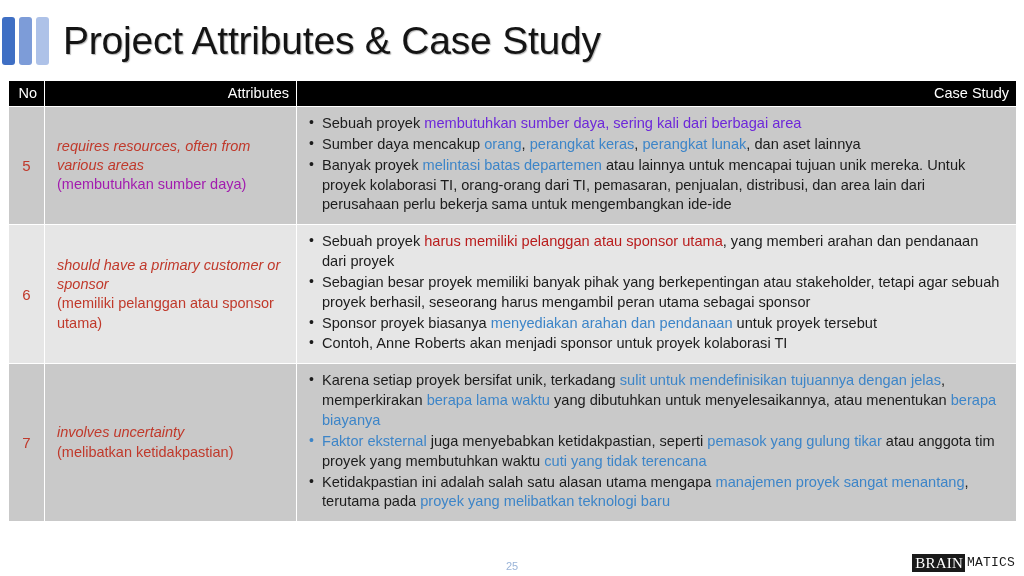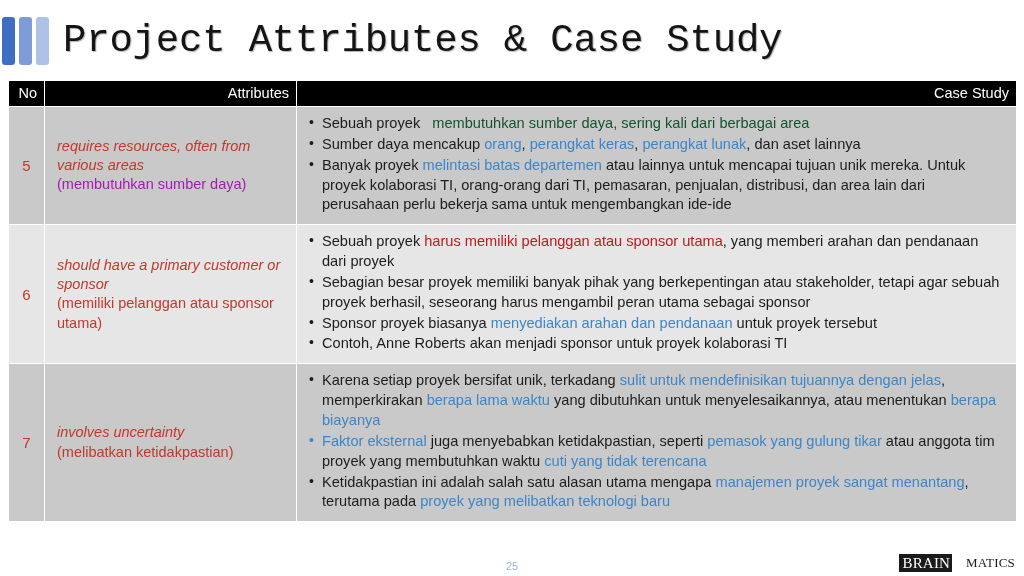--- a/index.html
+++ b/index.html
@@ -10,21 +10,21 @@
     overflow: hidden;
   }
   .slide { position: relative; width: 1024px; height: 576px; background: #fff; }
 
   
   .title-bar { position: absolute; left: 0; top: 10px; height: 62px; display: flex; align-items: center; }
   .accent-blocks { display: flex; gap: 4px; margin-left: 2px; margin-right: 14px; }
   .accent-blocks i { display: block; width: 13px; height: 48px; border-radius: 3px; }
   .slide-title {
     font-size: 39px; font-weight: 400; color: #141414; letter-spacing: -0.2px;
-    white-space: nowrap; text-shadow: 1px 1px 1px rgba(120,120,120,0.55); font-family: Liberation Mono, monospace;
+    white-space: nowrap; text-shadow: 1px 1px 1px rgba(120,120,120,0.55);
   }
 
   
   .tbl { position: absolute; left: 8px; top: 80px; width: 1008px; border-collapse: collapse; table-layout: fixed; }
   .tbl th, .tbl td { vertical-align: top; border: 1px solid #ffffff; }
   .tbl thead th {
     background: #000000; color: #ffffff; font-size: 14.5px; font-weight: 400;
     text-align: right; padding: 4px 7px 5px; height: 24px; vertical-align: middle;
     border-right: 1px solid #ffffff;
   }
@@ -101,21 +101,21 @@
     position: absolute; left: 50%; transform: translateX(-50%); bottom: 4px;
     font-size: 11px; color: #9ab4d8;
   }
   .logo { position: absolute; right: 6px; bottom: 4px; display: flex; align-items: stretch; height: 18px; }
   .logo-dark {
     background: #1a1a1a; color: #ffffff; font-size: 15px; line-height: 18px;
     padding: 0 2px 0 3px; font-family: "Liberation Serif", serif; letter-spacing: .2px;
   }
   .logo-light {
     background: #ffffff; color: #1a1a1a; font-size: 13px; line-height: 18px;
-    padding: 0 3px 0 14px; font-family: Liberation Serif, serif; letter-spacing: .2px;
+    padding: 0 3px 0 2px; font-family: Liberation Mono, monospace; letter-spacing: .2px;
   }
 </style>
 </head>
 <body>
 
 <div class="slide">
 
   <div class="title-bar">
     <div class="accent-blocks">
       <i style="background: rgb(63, 111, 196);"></i>
@@ -140,21 +140,21 @@
     </thead>
     <tbody id="tbody">
         <tr class="row-a">
           <td class="no" style="color: rgb(192, 57, 43);">5</td>
           <td class="attr">
             <div class="attr-en" style="color: rgb(192, 57, 43);">requires resources, often from various areas</div>
             <div class="attr-id" style="color: #a21caf;">(membutuhkan sumber daya)</div>
           </td>
           <td class="case">
             <ul class="bullets">
-              <li><span>Sebuah proyek </span><span class="hl" style="color: #14532d; margin-left: 8px;">membutuhkan sumber daya, sering kali dari berbagai area</span></li>
+              <li><span>Sebuah proyek </span><span class="hl" style="color: #6d28d9;">membutuhkan sumber daya, sering kali dari berbagai area</span></li>
               <li><span>Sumber daya mencakup </span><span class="hl" style="color: rgb(61, 133, 200);">orang</span><span>, </span><span class="hl" style="color: rgb(61, 133, 200);">perangkat keras</span><span>, </span><span class="hl" style="color: rgb(61, 133, 200);">perangkat lunak</span><span>, dan aset lainnya</span></li>
               <li><span>Banyak proyek </span><span class="hl" style="color: rgb(61, 133, 200);">melintasi batas departemen</span><span> atau lainnya untuk mencapai tujuan unik mereka. Untuk proyek kolaborasi TI, orang-orang dari TI, pemasaran, penjualan, distribusi, dan area lain dari perusahaan perlu bekerja sama untuk mengembangkan ide-ide</span></li>
             </ul>
           </td>
         </tr>
         <tr class="row-b">
           <td class="no" style="color: rgb(192, 57, 43);">6</td>
           <td class="attr">
             <div class="attr-en" style="color: rgb(192, 57, 43);">should have a primary customer or sponsor</div>
             <div class="attr-id" style="color: rgb(192, 57, 43);">(memiliki pelanggan atau sponsor utama)</div>

